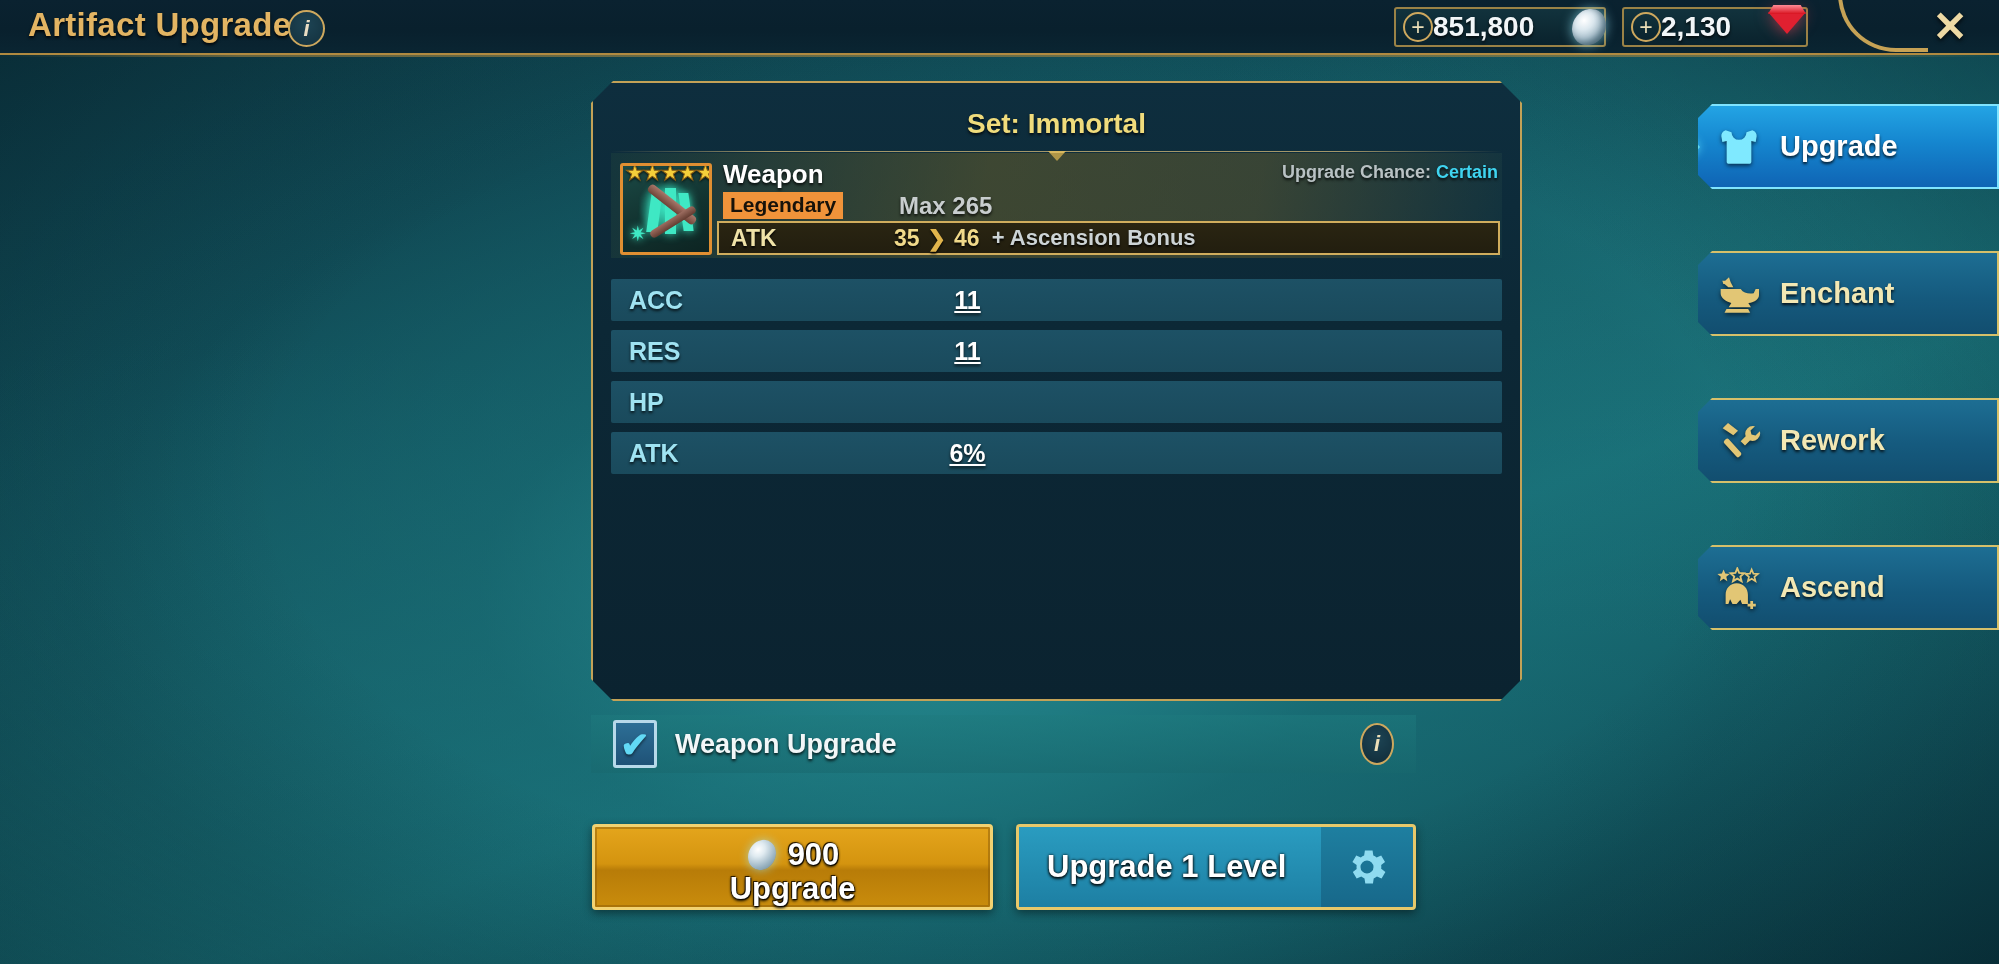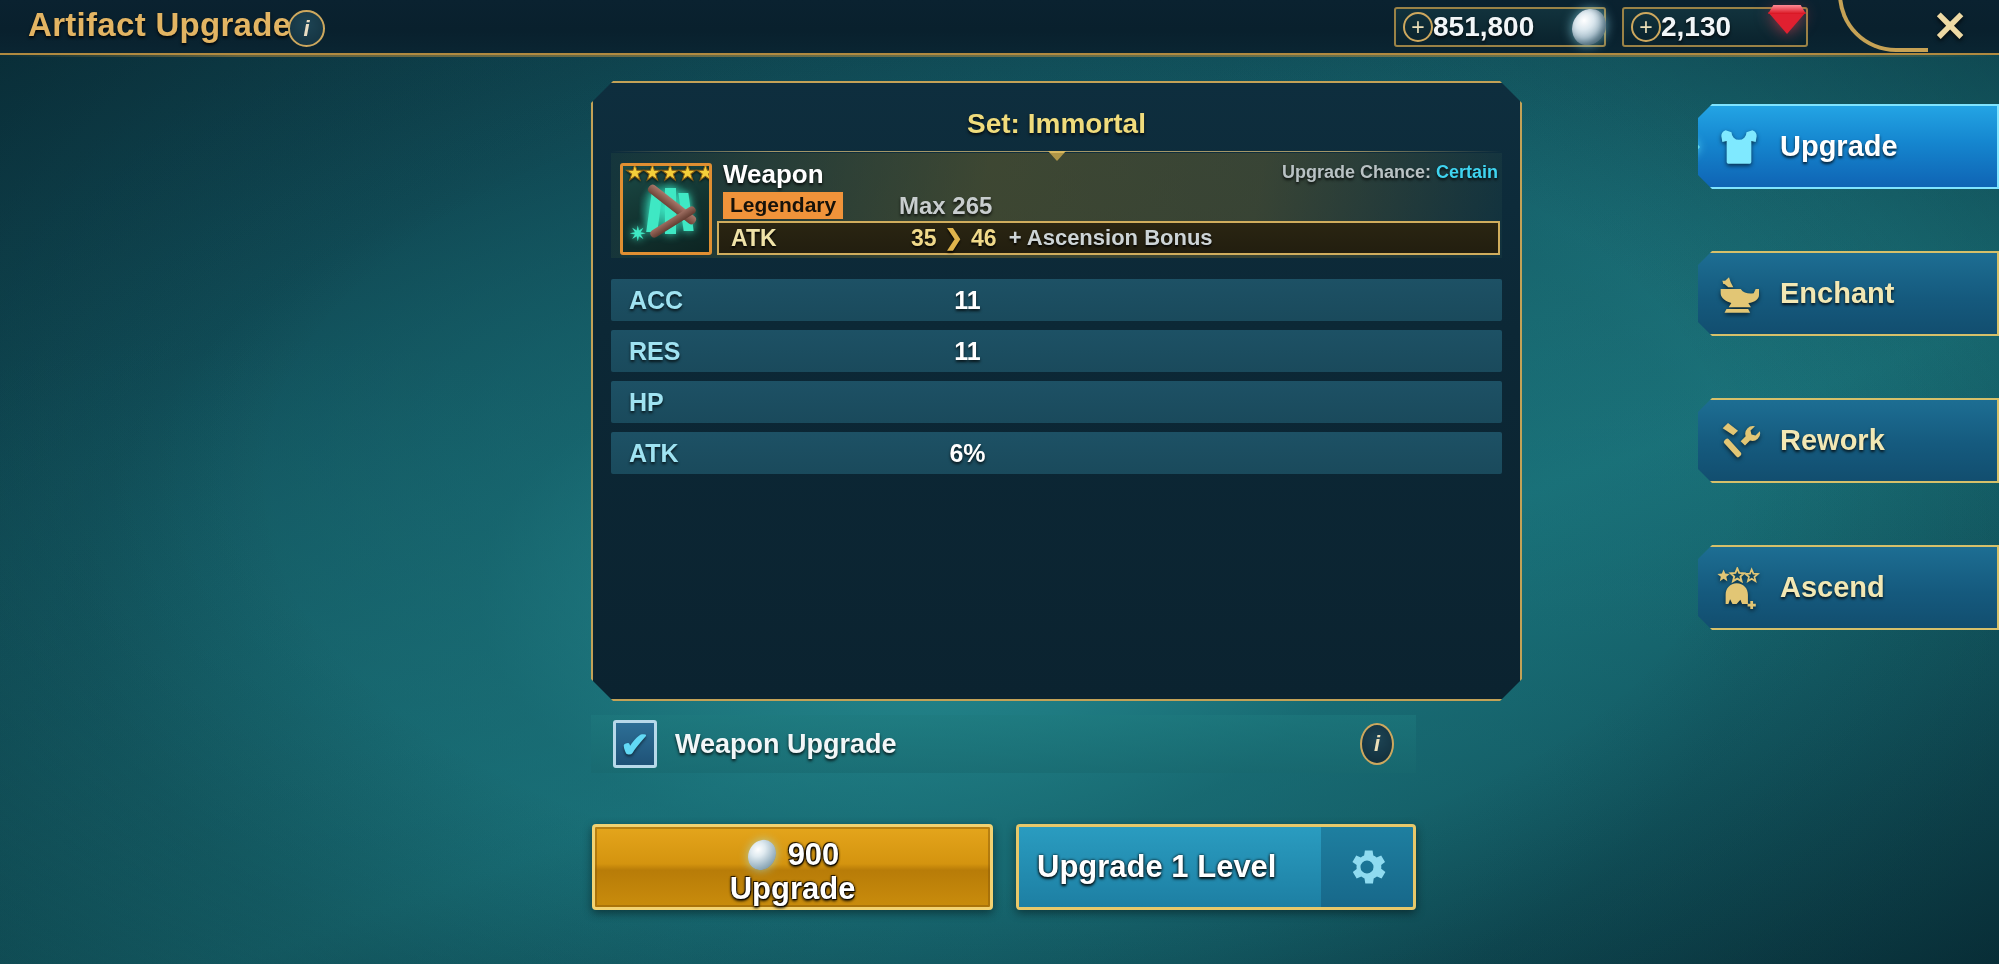--- a/index.html
+++ b/index.html
@@ -215,21 +215,21 @@
     display:flex; align-items:center;
   }
   #main-stat .ms-name{
     width:175px; padding-left:12px;
     font-size:23px; font-weight:bold; color:#f0e3a8;
     text-shadow:0 2px 2px rgba(0,0,0,.8);
   }
   #main-stat .ms-vals{
     font-size:23px; font-weight:bold; color:#f0d98a;
     text-shadow:0 2px 2px rgba(0,0,0,.8);
-    display:flex; align-items:flex-start; gap:8px;margin-left:17px;
+    display:flex; align-items:flex-end; gap:8px;
   }
   #main-stat .ms-arrow{ color:#e0b44c; font-size:22px; }
   #main-stat .ms-bonus{
     margin-left:12px; font-size:22px; font-weight:bold; color:#cdd4d6;
     text-shadow:0 2px 2px rgba(0,0,0,.8);
   }
 
   
   #substats{ position:absolute; left:18px; right:18px; top:196px; }
   .srow{
@@ -241,20 +241,21 @@
   .srow .sn{
     position:absolute; left:18px;
     font-size:25px; font-weight:bold; color:#9fe3f2;
     text-shadow:0 2px 3px rgba(0,0,0,.75);
   }
   .srow .sv{
     position:absolute; left:0; right:0; text-align:center;
     padding-right:178px;
     font-size:25px; font-weight:bold; color:#ffffff;
     text-shadow:0 2px 3px rgba(0,0,0,.75);
+    text-decoration:underline;
   }
 
   
   #instant-bar{
     position:absolute; left:591px; top:715px; width:825px; height:58px;
     background:linear-gradient(180deg, rgba(30,122,126,.55), rgba(24,104,110,.55));
     display:flex; align-items:center;
   }
   #instant-check{
     margin-left:22px; width:44px; height:48px;
@@ -315,21 +316,21 @@
     position:absolute; left:1016px; top:824px; width:400px; height:86px;
     background:linear-gradient(180deg,#1e7fa0 0%,#17688a 100%);
     border:3px solid #e7c86a; border-radius:4px;
     display:flex; align-items:center;
     box-shadow:0 3px 10px rgba(0,0,0,.45);
     cursor:pointer;
   }
   #btn-level .bl-text{
     flex:1; height:100%;
     background:linear-gradient(180deg,#2a9cc0 0%, #1d7fa3 100%);
-    display:flex; align-items:center; padding-left:18px;
+    display:flex; align-items:center; padding-left:28px;
     font-size:31px; font-weight:bold; color:#ffffff;
     text-shadow:0 0 3px #000, 0 2px 3px rgba(0,0,0,.9);
   }
   #btn-level .bl-gear{
     width:92px; display:flex; align-items:center; justify-content:center;
     font-size:46px; line-height:1; color:#8fdbf0;
     text-shadow:0 2px 4px rgba(0,0,0,.7);
   }
 
   

